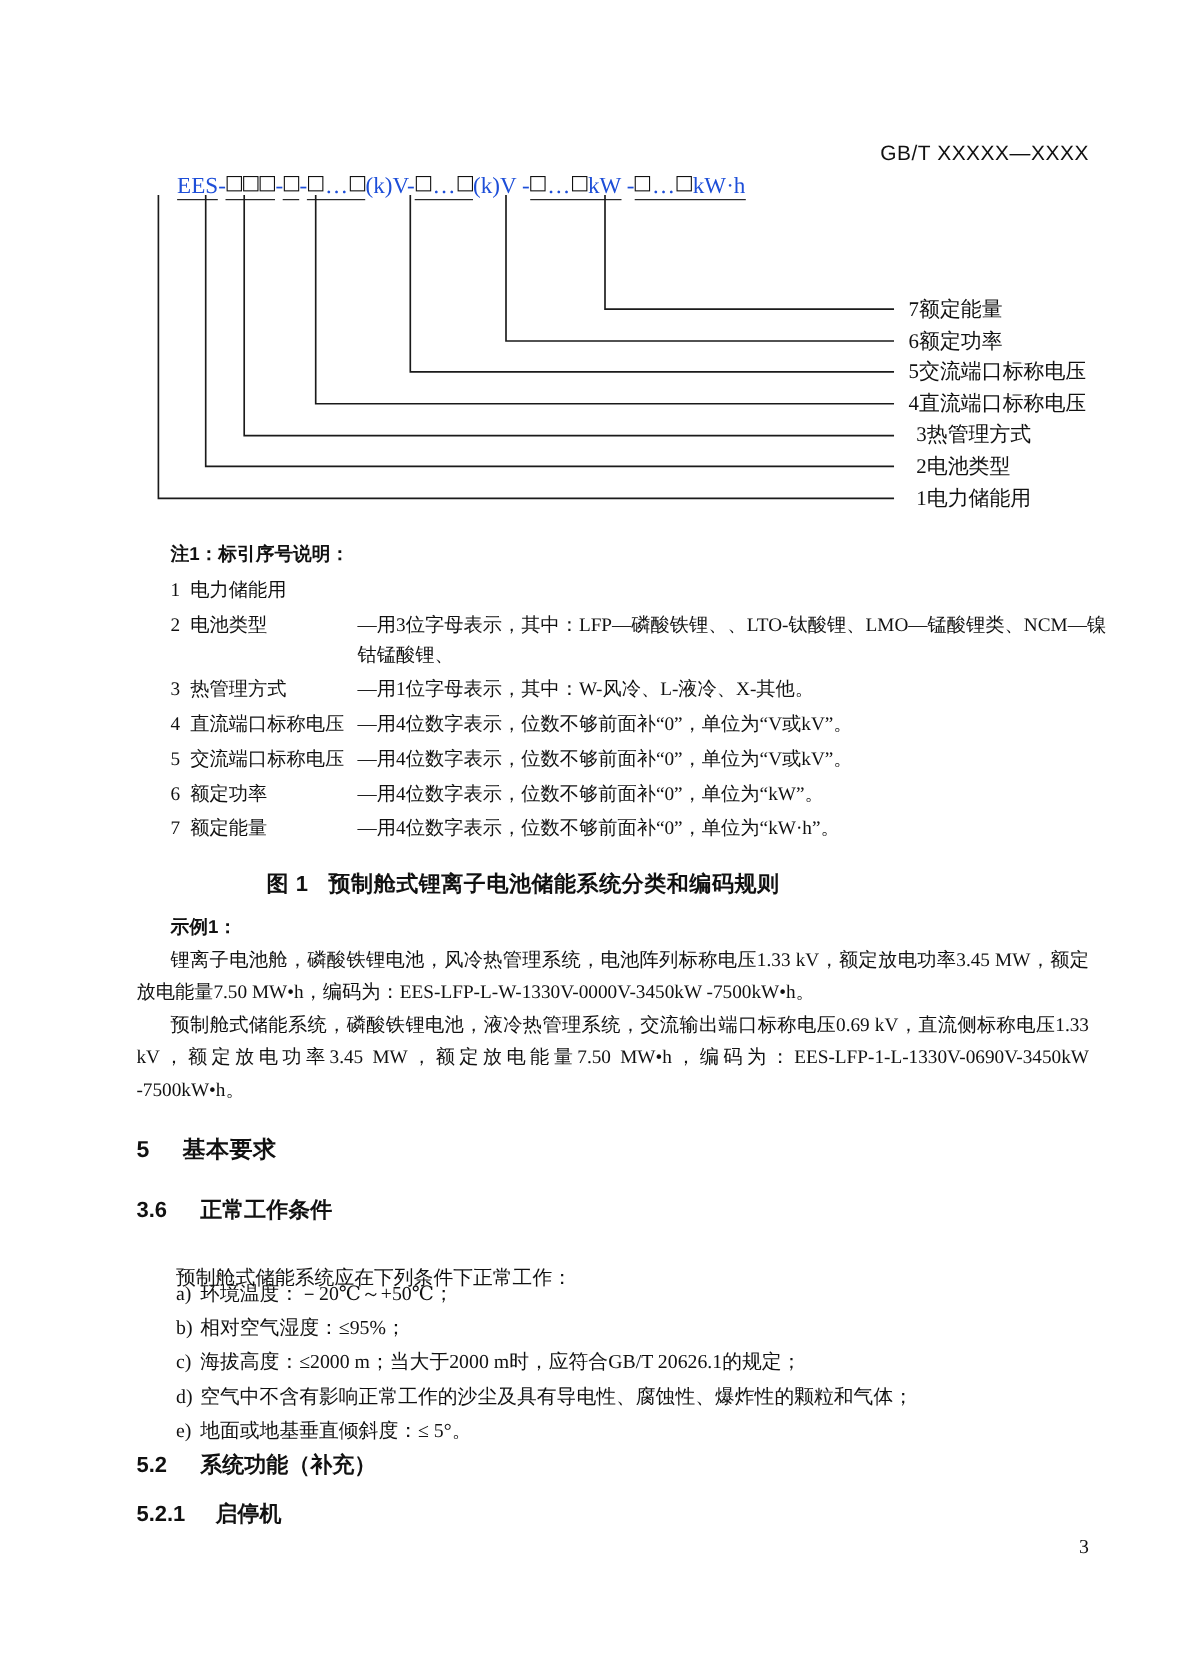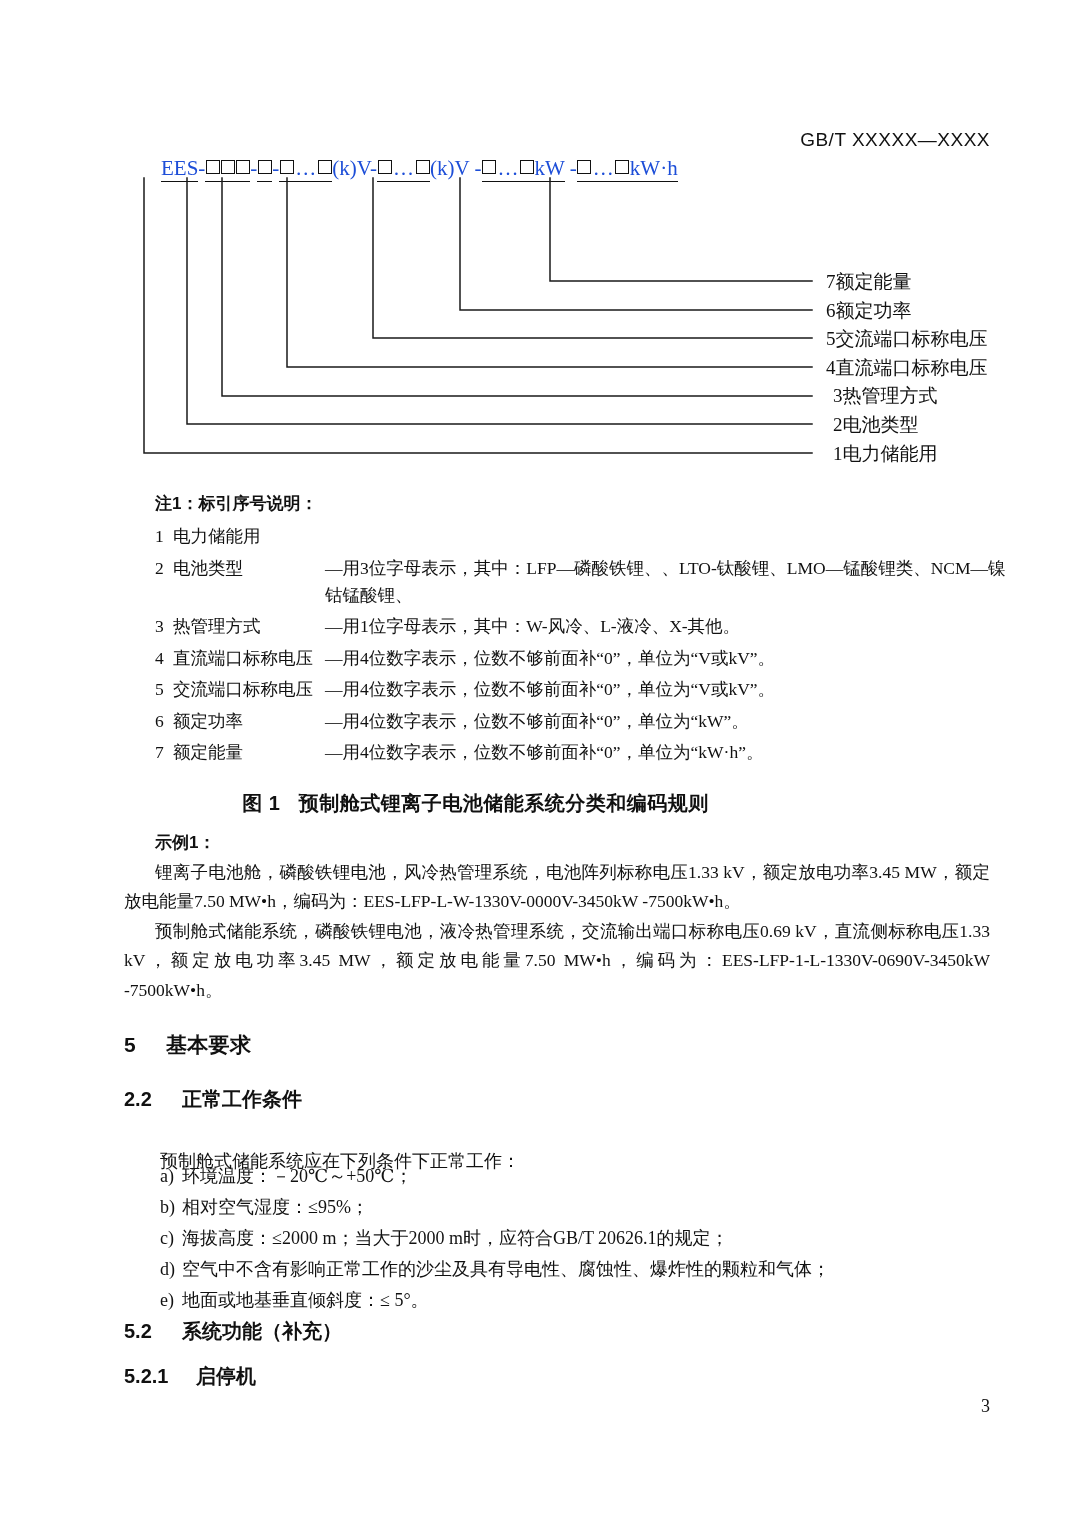--- a/index.html
+++ b/index.html
@@ -323,21 +323,21 @@
     <div class="ex-head">示例1：</div>
     <div class="ex-body">锂离子电池舱，磷酸铁锂电池，风冷热管理系统，电池阵列标称电压1.33 kV，额定放电功率3.45 MW，额定放电能量7.50 MW•h，编码为：EES-LFP-L-W-1330V-0000V-3450kW -7500kW•h。</div>
     <div class="ex-body">预制舱式储能系统，磷酸铁锂电池，液冷热管理系统，交流输出端口标称电压0.69 kV，直流侧标称电压1.33 kV，额定放电功率3.45 MW，额定放电能量7.50 MW•h，编码为：EES-LFP-1-L-1330V-0690V-3450kW -7500kW•h。</div>
   </div>
 
   <div class="clause h1" style="top:1031px;">
     <span class="no">5</span><span>基本要求</span>
   </div>
 
   <div class="clause h2" style="top:1086px;">
-    <span class="no">2.2</span><span>正常工作条件</span>
+    <span class="no">3.6</span><span>正常工作条件</span>
   </div>
 
   <div class="clause body-text" style="top:1130px;">预制舱式储能系统应在下列条件下正常工作：</div>
 
   <ul class="clause alpha-list" style="top:1161px;">
     <li>
       <span class="mk">a)</span>
       <span>环境温度：－20℃～+50℃；</span>
     </li>
     <li>

